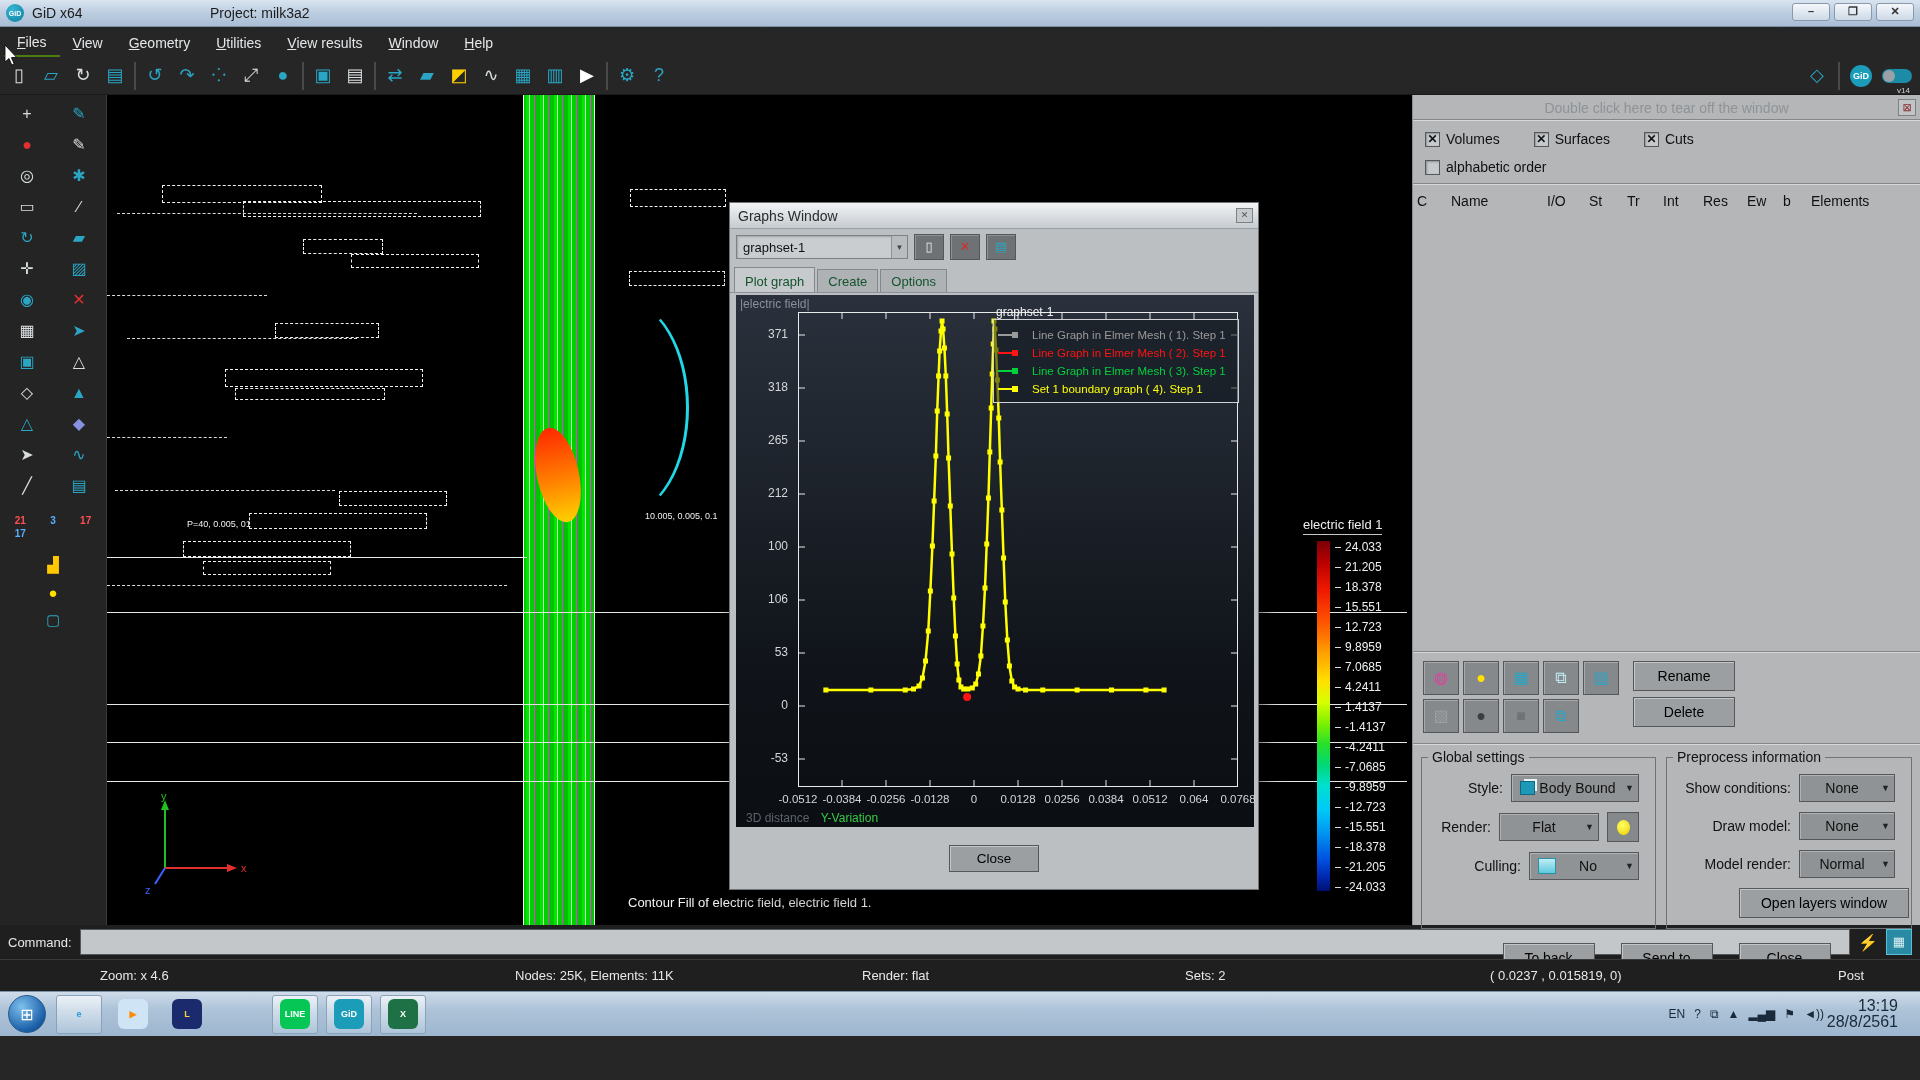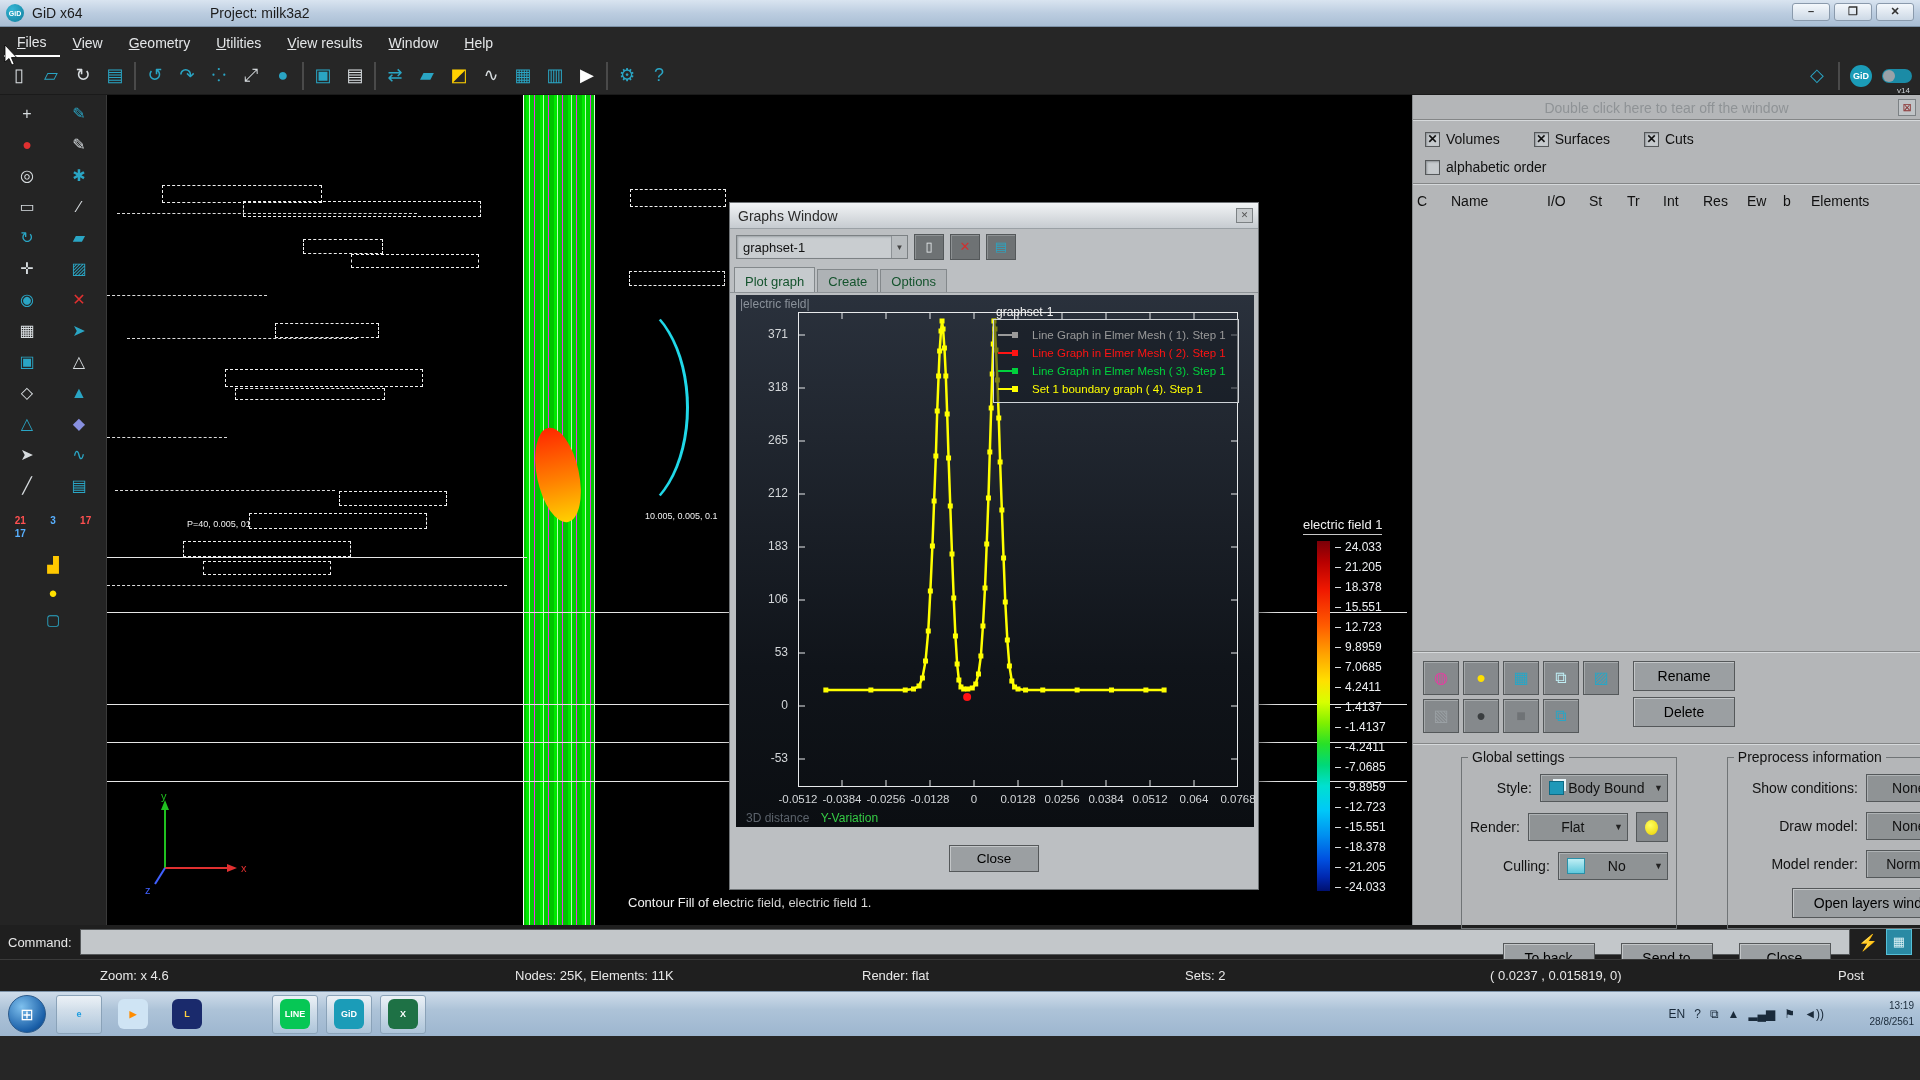--- a/index.html
+++ b/index.html
@@ -11,21 +11,21 @@
   .titlebar { height:27px; background:linear-gradient(180deg,#d9e4f0 0%,#bccde0 50%,#a9bed4 100%); display:flex; align-items:center; position:relative; border-bottom:1px solid #7d92a8; }
   .tb-logo { width:18px; height:18px; border-radius:50%; background:radial-gradient(circle at 35% 30%, #35b5d4, #0f7f9e); color:#fff; font-size:7px; display:flex; align-items:center; justify-content:center; margin:0 8px 0 6px; font-weight:bold; }
   .tb-title { font-size:14px; color:#1c1c1c; }
   .tb-project { position:absolute; left:210px; font-size:14px; color:#1c1c1c; }
   .win-controls { position:absolute; right:6px; top:3px; display:flex; gap:4px; }
   .win-btn { width:38px; height:18px; border:1px solid #8a9aac; border-radius:3px; background:linear-gradient(180deg,#f4f8fc,#cdd9e6); color:#333; font-size:11px; line-height:15px; text-align:center; font-weight:bold; }
 
   
   .menubar { height:31px; background:#262626; display:flex; align-items:center; padding-left:4px; position:relative; }
   .mi { color:#e4e6e8; font-size:14px; padding:5px 13px; }
-  .mi.on { border-bottom:2px solid #ffffff;text-align:center; }
+  .mi.on { border-bottom:2px solid #4d7c0f;text-align:center; }
   .mi u { text-decoration:underline; }
   .cursor-svg { position:absolute; left:4px; top:18px; z-index:50; }
 
   
   .toolbar { height:37px; background:#262626; border-bottom:1px solid #1a1a1a; display:flex; align-items:center; gap:6px; padding-left:6px; position:relative; }
   .tbi { display:inline-block; text-align:center; font-size:18px; line-height:26px; height:28px; }
   .tb-right { position:absolute; right:8px; display:flex; align-items:center; gap:10px; }
   .gid-badge { width:22px; height:22px; border-radius:50%; background:#1b9cb8; color:#fff; font-size:9px; font-weight:bold; display:flex; align-items:center; justify-content:center; }
   .ver-toggle { width:30px; height:14px; border-radius:8px; background:#1b8ba6; position:relative; }
   .ver-toggle::before { content:""; position:absolute; left:1px; top:1px; width:12px; height:12px; border-radius:50%; background:#9aa2a8; }
@@ -116,21 +116,21 @@
   .chip-st { width:15px; height:14px; background:#1f98b8; box-shadow:3px -3px 0 -1px #e8f4f8; border:1px solid #0d6a84; }
   .chip-tr { width:15px; height:14px; background:linear-gradient(135deg,#2aa5c4 60%,#8a9094 60%); border:1px solid #0d6a84; }
   .chip-int { width:15px; height:14px; background:#7d8488; border:1px solid #2aa5c4; }
   .chip-res { width:17px; height:14px; border-radius:3px; background:linear-gradient(135deg,#e02020,#ffd000 50%,#2060e0); }
   .btn-zone { padding:8px 10px 10px; border-bottom:2px groove #d6d9db; display:flex; gap:14px; }
   .icon-btn-grid { display:grid; grid-template-columns:repeat(5,36px); gap:4px; }
   .pbtn { width:36px; height:34px; background:#85898c; border:1px solid #54585a; box-shadow:inset 1px 1px 0 #a6aaac; font-size:16px; text-align:center; line-height:32px; }
   .big-btns { display:flex; flex-direction:column; gap:6px; }
   .panel-btn { width:102px; height:30px; background:#9b9fa2; border:1px solid #55585a; box-shadow:inset 1px 1px 0 #c3c6c8; font-size:14px; }
   .groups { display:flex; gap:10px; padding:12px 8px 0; }
-  .groupbox { border:1px solid #707476; position:relative; padding:16px 8px 10px;margin-left:40px; }
+  .groupbox { border:1px solid #707476; position:relative; padding:16px 16px 10px; }
   .gb-global { width:236px; height:172px; }
   .gb-pre { width:246px; height:172px; }
   .gb-title { position:absolute; top:-9px; left:6px; background:#b4b6b8; padding:0 4px; font-size:14px; }
   .gb-row { display:flex; align-items:center; justify-content:flex-end; gap:8px; margin-bottom:10px; }
   .gb-label { white-space:nowrap; }
   .drop { height:28px; background:#8f9395; border:1px solid #54585a; box-shadow:inset 1px 1px 0 #aeb2b4; display:flex; align-items:center; position:relative; padding:0 18px 0 8px; }
   .drop-val { flex:1; text-align:center; font-size:14px; white-space:nowrap; }
   .drop-arrow { position:absolute; right:4px; font-size:9px; color:#222; }
   .d-style { width:128px; } .d-render { width:100px; } .d-cull { width:110px; }
   .d-none { width:96px; } 
@@ -155,21 +155,21 @@
   .statusbar span { position:absolute; top:8px; }
 
   
   .taskbar { height:45px; background:linear-gradient(180deg,#cfdcea 0%,#adc3d8 40%,#9db6cf 100%); border-top:1px solid #7d92a8; display:flex; align-items:center; position:relative; }
   .start-orb { width:38px; height:38px; border-radius:50%; margin:0 10px 0 8px; background:radial-gradient(circle at 35% 30%, #7ec0ee, #1a5fa8 70%, #0c3a70); border:1px solid #2a5a8c; color:#fff; display:flex; align-items:center; justify-content:center; font-size:16px; }
   .task-app { width:46px; height:39px; display:flex; align-items:center; justify-content:center; margin-right:8px; border-radius:3px; }
   .task-app.framed { background:linear-gradient(180deg,rgba(255,255,255,.65),rgba(200,220,235,.35)); border:1px solid #8aa2b8; }
   .app-chip { border-radius:6px; font-size:9px; font-weight:bold; display:flex; align-items:center; justify-content:center; width:30px; height:30px; color:#fff; }
   .tray { position:absolute; right:96px; display:flex; align-items:center; gap:9px; color:#1a2a3a; font-size:12px; }
   .tray .ticon { font-size:12px; }
-  .clock { position:absolute; right:6px; text-align:right; font-size:10px; color:#1a2a3a; line-height:16px; }
+  .clock { position:absolute; right:22px; text-align:right; font-size:16px; color:#1a2a3a; line-height:16px; }
 </style>
 </head>
 <body>
 
 <div class="screen">
 
   <div class="titlebar">
     <div class="tb-logo">GiD</div>
     <span class="tb-title">GiD x64</span>
     <span class="tb-project">Project: milk3a2</span>
@@ -435,21 +435,21 @@
         </div>
 
         <div class="plot">
           <span class="plot-ylabel">|electric field|</span>
           <span class="plot-gs-title">graphset-1</span>
           <div class="y-labels">
             <span class="y-lab">371</span>
               <span class="y-lab">318</span>
               <span class="y-lab">265</span>
               <span class="y-lab">212</span>
-              <span class="y-lab">183</span>
+              <span class="y-lab">100</span>
               <span class="y-lab">106</span>
               <span class="y-lab">53</span>
               <span class="y-lab">0</span>
               <span class="y-lab">-53</span>
           </div>
           <svg id="plot-svg" width="440" height="475">
               <rect x="0.5" y="0.5" width="439" height="474" fill="none" stroke="#e8eaec" stroke-width="1"></rect>
               <line x1="0" y1="23" x2="7" y2="23" stroke="#e8eaec"></line>
               <line x1="433" y1="23" x2="440" y2="23" stroke="#e8eaec"></line>
               <line x1="0" y1="76" x2="7" y2="76" stroke="#e8eaec"></line>

